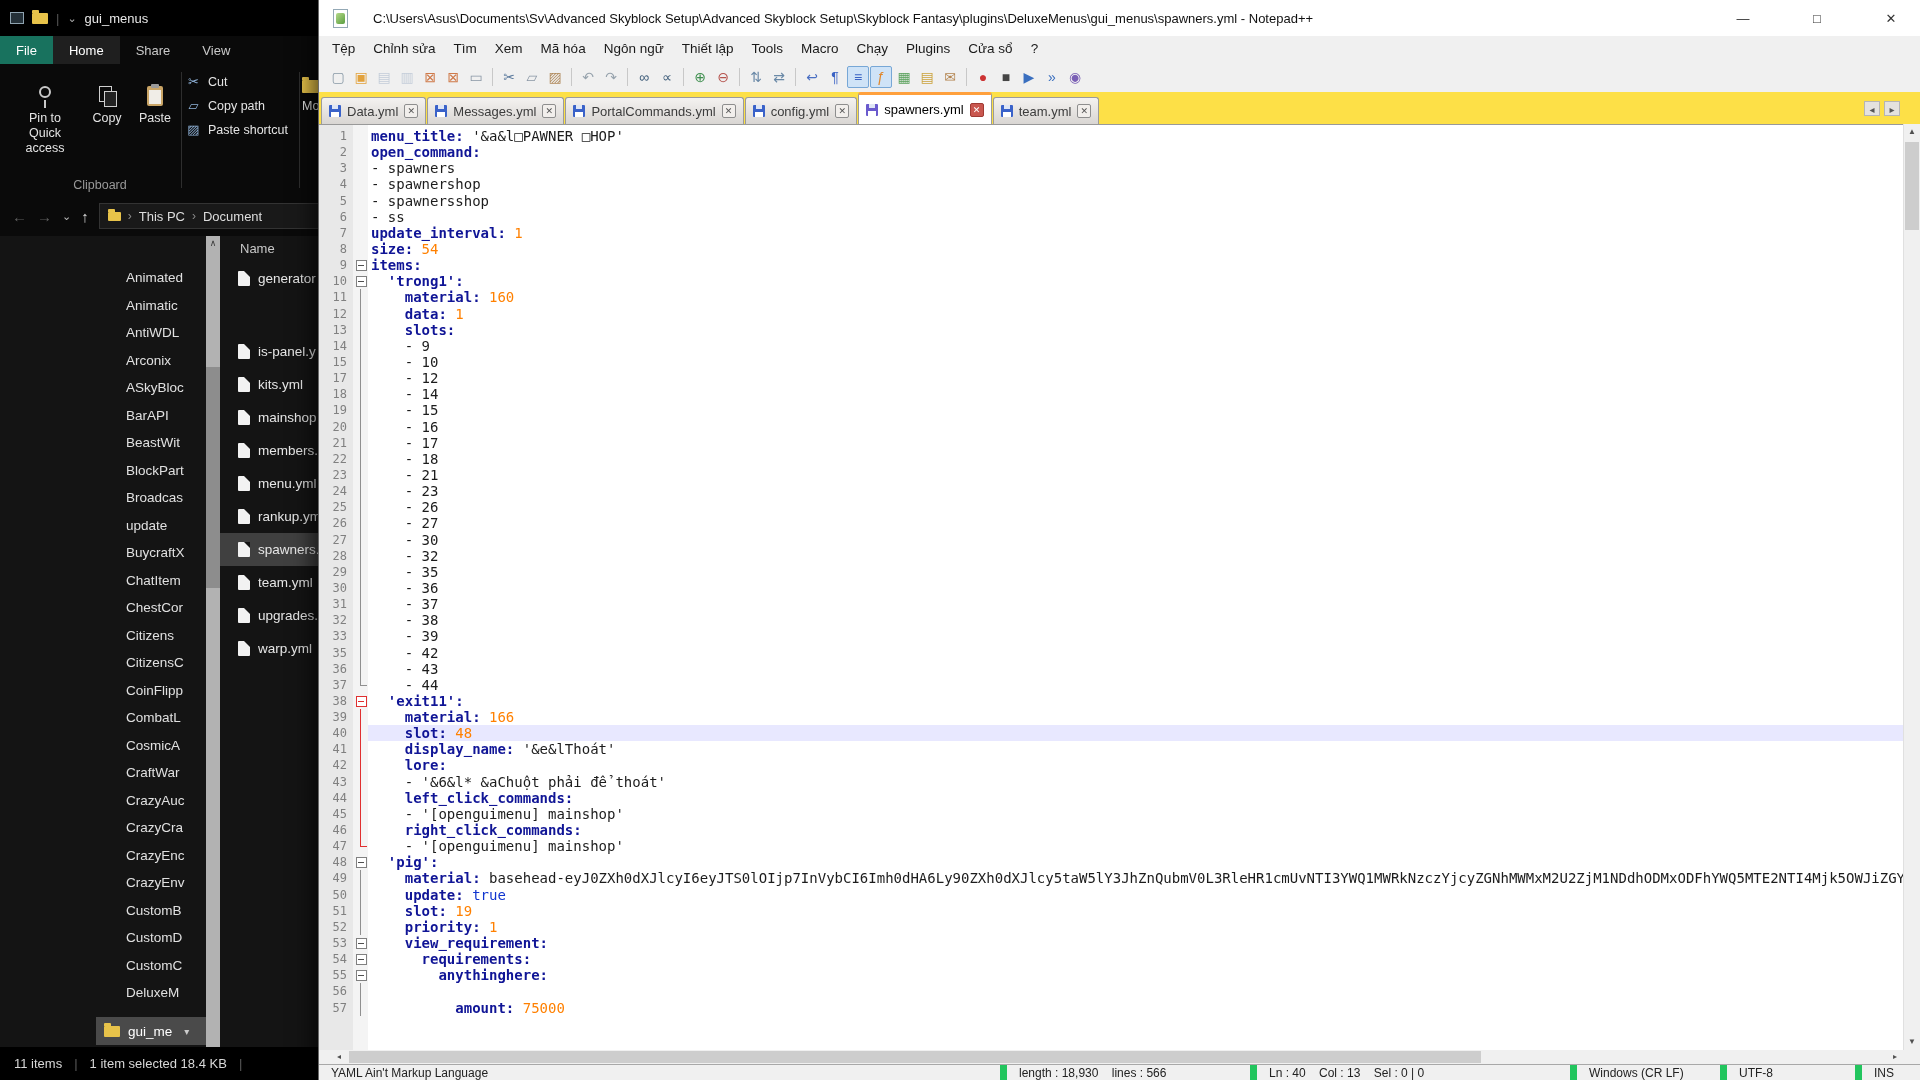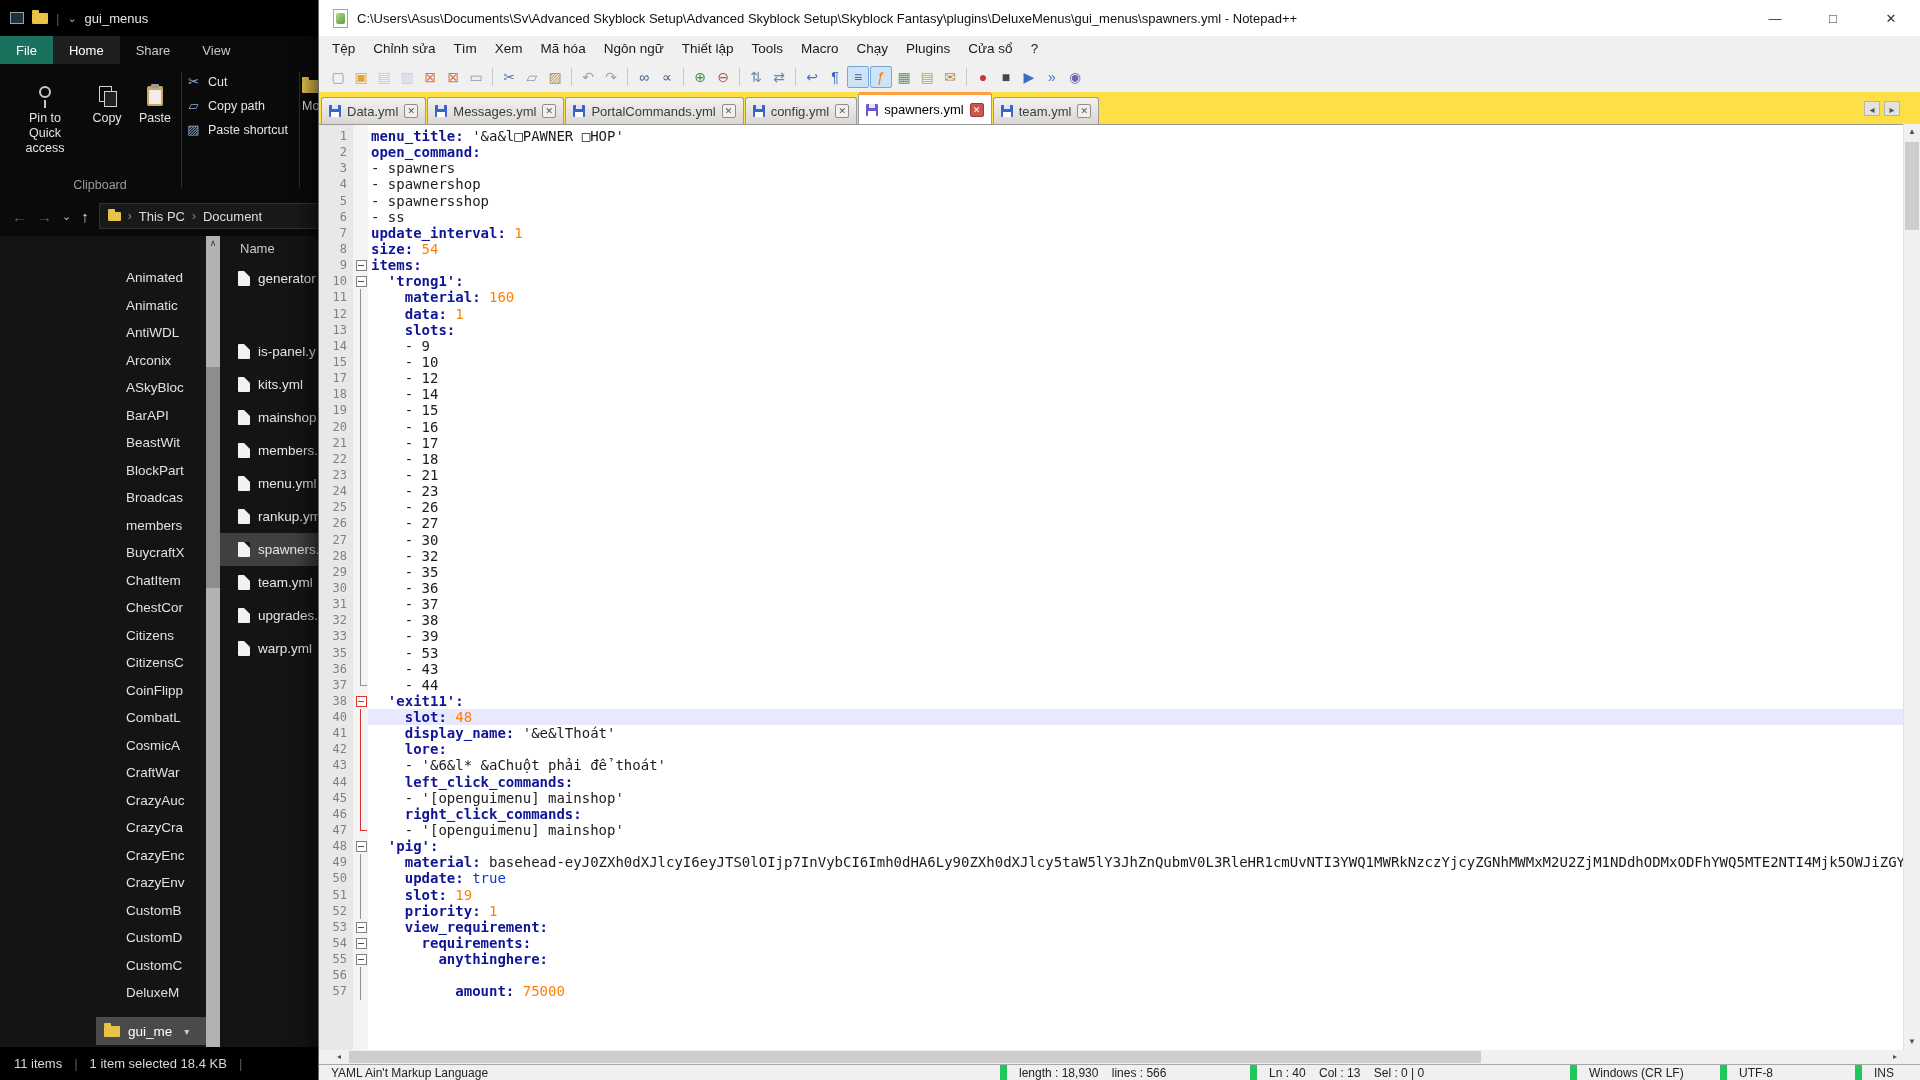--- a/index.html
+++ b/index.html
@@ -60,21 +60,21 @@
   .file-row { height:33px; display:flex; align-items:center; gap:8px; padding-left:18px; color:#e6e6e6; font-size:13.5px; white-space:nowrap; }
   .file-row:first-child { margin-bottom:40px; }
   .file-row.sel { background:#404040; }
   .page { width:12px; height:15px; background:#f2f2f2; border-radius:1px; flex:none; position:relative; }
   .page::after { content:""; position:absolute; right:0; top:0; border:3px solid #141414; border-left-color:transparent; border-bottom-color:transparent; }
   .x-status { position:absolute; left:0; bottom:0; right:0; height:33px; background:#000; display:flex; align-items:center; gap:12px; padding-left:14px; color:#d8d8d8; font-size:13px; }
   .x-status .sdiv { color:#5a5a5a; }
 
   
   .npp { position:absolute; left:318px; top:0; width:1602px; height:1080px; background:#f0f0f0; border-left:1px solid #6a6a6a; box-shadow:-8px 0 18px rgba(0,0,0,0.55); }
-  .n-title { position:absolute; left:0; top:0; right:0; height:36px; background:#fff; display:flex; align-items:center; }
+  .n-title { position:absolute; left:0; top:0; right:0; height:36px; background:#fff; display:flex; align-items:center;gap:16px; }
   .npp-ico { width:15px; height:19px; background:#fff; border:1px solid #93a8b5; margin-left:14px; position:relative; flex:none; }
   .npp-ico::after { content:""; position:absolute; left:2px; top:3px; right:2px; bottom:3px; background:linear-gradient(135deg,#b5d98a,#5a9e3f); border-radius:2px; }
   .n-title .ttext { margin-left:9px; font-size:13px; color:#111; white-space:nowrap; overflow:hidden; flex:1; }
   .wbtn { width:58px; height:36px; display:flex; align-items:center; justify-content:center; font-size:13px; color:#333; flex:none; }
   .n-menu { position:absolute; left:0; top:36px; right:0; height:26px; background:#f0f0f0; display:flex; align-items:center; padding-left:4px; }
   .menu-item { padding:0 9px; font-size:13.5px; color:#1a1a1a; line-height:26px; }
   .n-tool { position:absolute; left:0; top:62px; right:0; height:30px; background:#f0f0f0; display:flex; align-items:center; padding-left:8px; gap:1px; }
   .tbtn { width:22px; height:22px; display:flex; align-items:center; justify-content:center; font-size:14px; border:1px solid transparent; border-radius:2px; }
   .tbtn.pressed { background:#cfe3f7; border-color:#77a7d6; }
   .tbtn.dim { opacity:0.55; }
@@ -207,21 +207,21 @@
         <div class="tree-list">
             <div class="tree-item">Animated</div>
             <div class="tree-item">Animatic</div>
             <div class="tree-item">AntiWDL</div>
             <div class="tree-item">Arconix</div>
             <div class="tree-item">ASkyBloc</div>
             <div class="tree-item">BarAPI</div>
             <div class="tree-item">BeastWit</div>
             <div class="tree-item">BlockPart</div>
             <div class="tree-item">Broadcas</div>
-            <div class="tree-item">members</div>
+            <div class="tree-item">update</div>
             <div class="tree-item">BuycraftX</div>
             <div class="tree-item">ChatItem</div>
             <div class="tree-item">ChestCor</div>
             <div class="tree-item">Citizens</div>
             <div class="tree-item">CitizensC</div>
             <div class="tree-item">CoinFlipp</div>
             <div class="tree-item">CombatL</div>
             <div class="tree-item">CosmicA</div>
             <div class="tree-item">CraftWar</div>
             <div class="tree-item">CrazyAuc</div>
@@ -559,36 +559,41 @@
             <span class="code" style="padding-left: 36.72px;"><span class="sg-t">- 38</span></span>
           </div>
           <div class="ed-line">
             <span class="ln">33</span>
             <span class="fold f-l"></span>
             <span class="code" style="padding-left: 36.72px;"><span class="sg-t">- 39</span></span>
           </div>
           <div class="ed-line">
             <span class="ln">35</span>
             <span class="fold f-l"></span>
-            <span class="code" style="padding-left: 36.72px;"><span class="sg-t">- 53</span></span>
+            <span class="code" style="padding-left: 36.72px;"><span class="sg-t">- 42</span></span>
           </div>
           <div class="ed-line">
             <span class="ln">36</span>
             <span class="fold f-l"></span>
             <span class="code" style="padding-left: 36.72px;"><span class="sg-t">- 43</span></span>
           </div>
           <div class="ed-line">
             <span class="ln">37</span>
             <span class="fold f-c"></span>
             <span class="code" style="padding-left: 36.72px;"><span class="sg-t">- 44</span></span>
           </div>
           <div class="ed-line">
             <span class="ln">38</span>
             <span class="fold f-M"></span>
             <span class="code" style="padding-left: 19.86px;"><span class="sg-k">'exit11':</span></span>
+          </div>
+          <div class="ed-line">
+            <span class="ln">39</span>
+            <span class="fold f-L"></span>
+            <span class="code" style="padding-left: 36.72px;"><span class="sg-k">material:</span><span class="sg-n"> 166</span></span>
           </div>
           <div class="ed-line hl">
             <span class="ln">40</span>
             <span class="fold f-L"></span>
             <span class="code" style="padding-left: 36.72px;"><span class="sg-k">slot:</span><span class="sg-n"> 48</span></span>
           </div>
           <div class="ed-line">
             <span class="ln">41</span>
             <span class="fold f-L"></span>
             <span class="code" style="padding-left: 36.72px;"><span class="sg-k">display_name:</span><span class="sg-t"> '&amp;e&amp;lThoát'</span></span>

